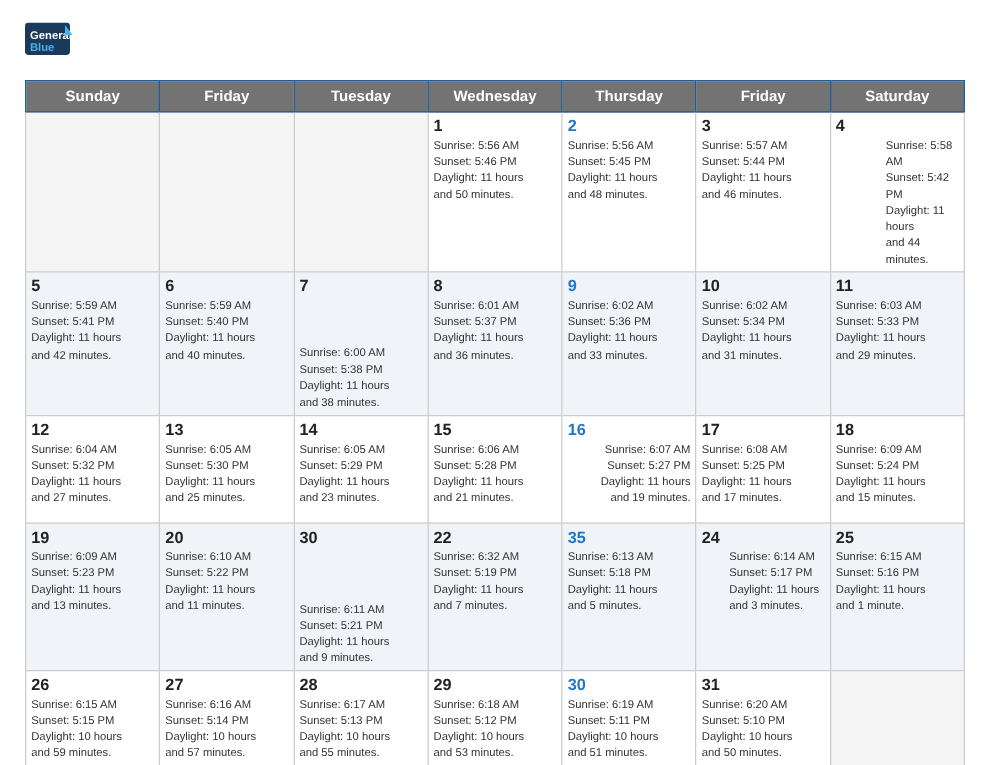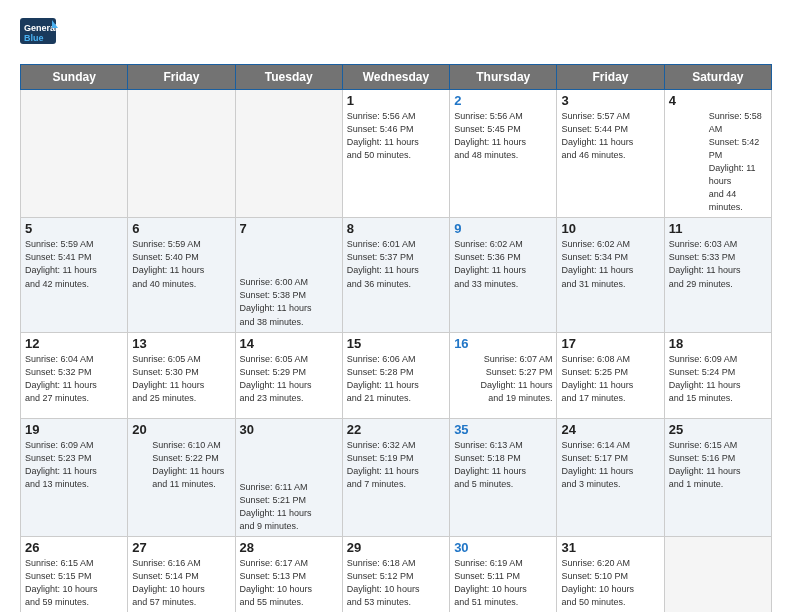--- a/index.html
+++ b/index.html
@@ -265,21 +265,21 @@
         <tr class="row-shaded">
           <td>
             <span class="day-num">19</span>
             <div class="day-info" style="white-space: pre-line;">Sunrise: 6:09 AM
 Sunset: 5:23 PM
 Daylight: 11 hours
 and 13 minutes.</div>
           </td>
           <td>
             <span class="day-num">20</span>
-            <div class="day-info" style="white-space: pre-line; margin-left: 20px;">Sunrise: 6:10 AM
+            <div class="day-info" style="white-space: pre-line;">Sunrise: 6:10 AM
 Sunset: 5:22 PM
 Daylight: 11 hours
 and 11 minutes.</div>
           </td>
           <td>
             <span class="day-num">30</span>
             <div class="day-info" style="white-space: pre-line; margin-top: 44px;">Sunrise: 6:11 AM
 Sunset: 5:21 PM
 Daylight: 11 hours
 and 9 minutes.</div>
@@ -293,21 +293,21 @@
           </td>
           <td>
             <span class="day-num thursday">35</span>
             <div class="day-info" style="white-space: pre-line;">Sunrise: 6:13 AM
 Sunset: 5:18 PM
 Daylight: 11 hours
 and 5 minutes.</div>
           </td>
           <td>
             <span class="day-num">24</span>
-            <div class="day-info" style="white-space: pre-line;">Sunrise: 6:14 AM
+            <div class="day-info" style="white-space: pre-line; margin-left: 22px;">Sunrise: 6:14 AM
 Sunset: 5:17 PM
 Daylight: 11 hours
 and 3 minutes.</div>
           </td>
           <td>
             <span class="day-num">25</span>
             <div class="day-info" style="white-space: pre-line;">Sunrise: 6:15 AM
 Sunset: 5:16 PM
 Daylight: 11 hours
 and 1 minute.</div>

